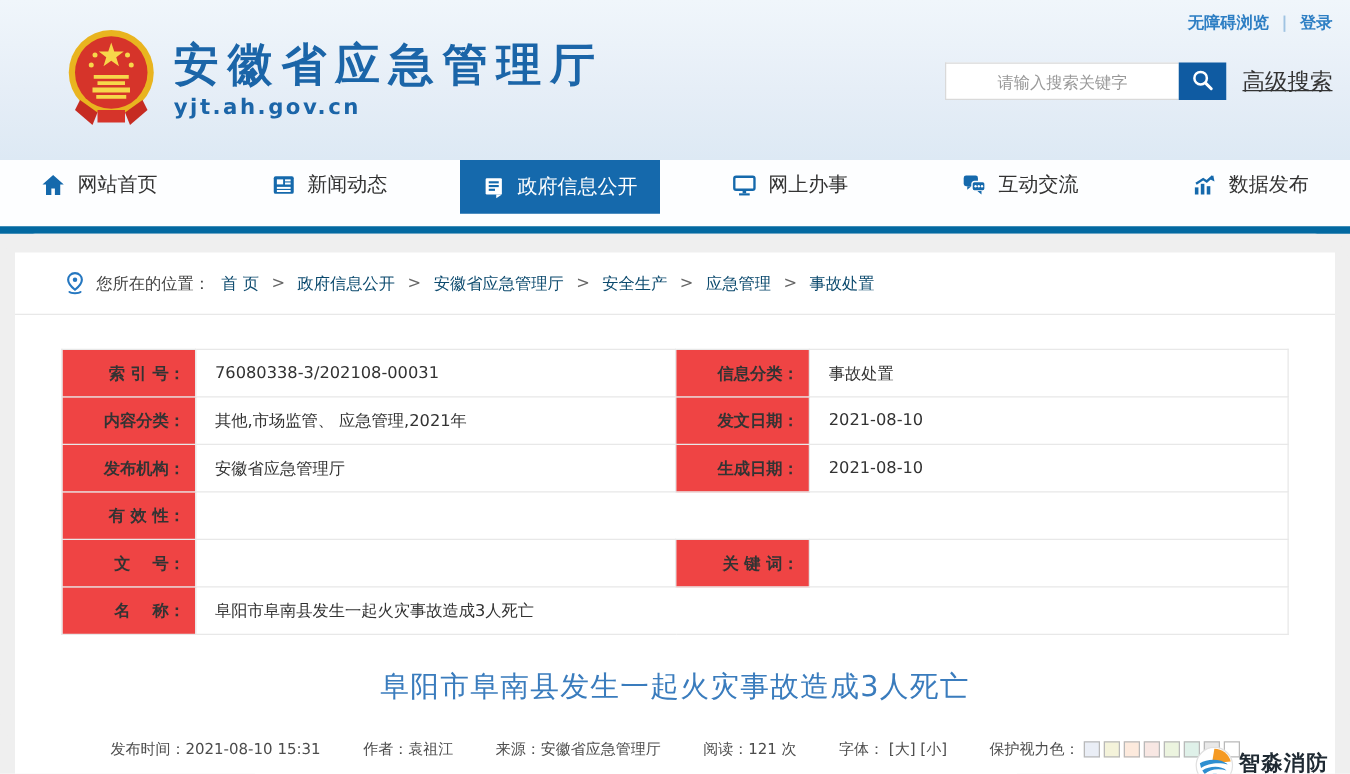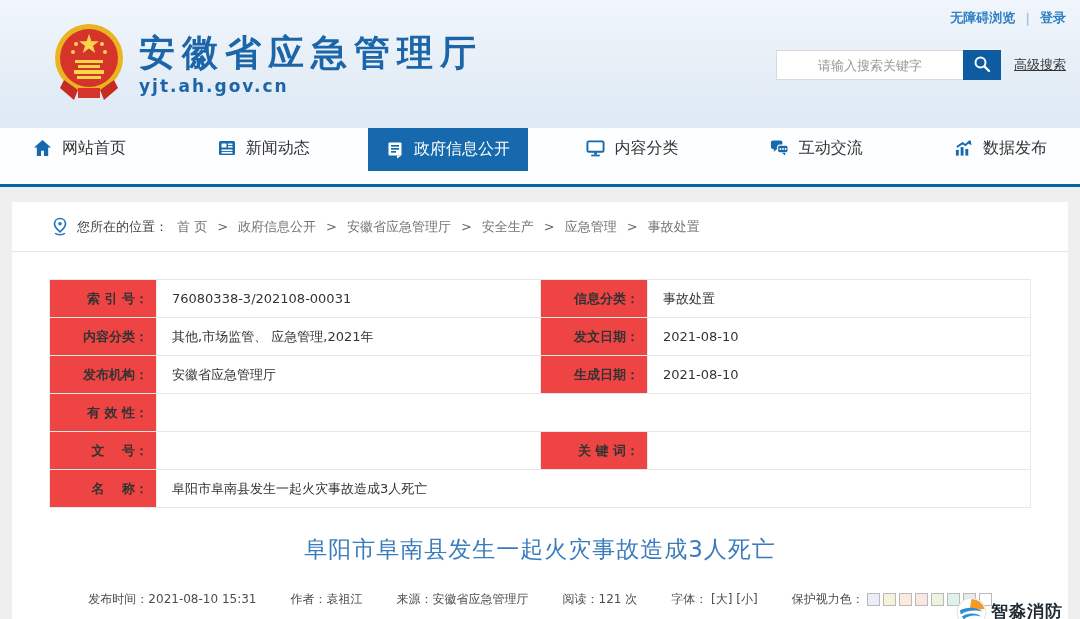--- a/index.html
+++ b/index.html
@@ -31,45 +31,45 @@
   .search-area { position: absolute; right: 14px; top: 50px; display: flex; align-items: center; }
   .search-input {
     width: 187px; height: 30px; border: 1px solid #d9d9d9; border-right: none;
     padding: 0 10px; font-size: 13px; color: #333; outline: none; background: #fff; text-align: center;
   }
   .search-input::placeholder { color: #999; }
   .search-btn {
     width: 38px; height: 30px; background: #0f5ba2; border: none; cursor: pointer;
     display: flex; align-items: center; justify-content: center;
   }
-  .advanced-link { margin-left: 13px; font-size: 13px; color: #333; text-decoration: underline; cursor: pointer; }
+  .advanced-link { margin-left: 13px; font-size: 18px; color: #333; text-decoration: underline; cursor: pointer; }
 
   
   .nav {
     height: 59px; display: flex; background: rgba(253,254,255,0.95);
-    border-bottom: 3px solid #0369a1;
+    border-bottom: 6px solid #0369a1;
     gap: 25px;
   }
   .nav-item {
     flex: 1; display: flex; align-items: center; justify-content: center; gap: 10px;
     font-size: 16px; color: #333; cursor: pointer; height: 40px;
   }
   .nav-item.active { background: #1569ac; color: #fff; height: 43px; }
   .nav-item .nicon { display: flex; align-items: center; }
 
   
   .content-bg { height: 412px; background: #efefef; padding-top: 15px; border-radius: 28px; }
   .card { height: 433px; margin: 0 12px; background: #fff; position: relative; }
 
   .breadcrumb {
     height: 50px; display: flex; align-items: center; gap: 9px;
     padding-left: 40px; border-bottom: 1px solid #e8e8e8;
     font-size: 13px; color: #444;
   }
-  .breadcrumb a { color: #737373; text-decoration: none; cursor: pointer; }
+  .breadcrumb a { color: #0c4a6e; text-decoration: none; cursor: pointer; }
   .crumb-sep { color: #666; margin: 0 1px; }
 
   table.info-table {
     width: 982px; margin: 27px auto 0; border-collapse: collapse;
     font-size: 13px; color: #333; table-layout: fixed;
   }
   .info-table td { border: 1px solid #e8e8e8; height: 38px; padding: 0 12px; }
   .info-table td.lbl {
     background: #ef4444; font-weight: bold; text-align: right; width: 107px;
     white-space: nowrap; padding-right: 8px; color: #333;
@@ -183,21 +183,21 @@
       <span>政府信息公开</span>
     </div>
     <div class="nav-item">
       <span class="nicon">
         <svg width="19" height="18" viewBox="0 0 20 18">
           <rect x="1.5" y="2" width="17" height="11" rx="1.5" fill="none" stroke="#1569ac" stroke-width="2"></rect>
           <rect x="8.5" y="13.5" width="3" height="2.5" fill="#1569ac"></rect>
           <rect x="5.5" y="16" width="9" height="1.8" fill="#1569ac"></rect>
         </svg>
       </span>
-      <span>内容分类</span>
+      <span>网上办事</span>
     </div>
     <div class="nav-item">
       <span class="nicon">
         <svg width="19" height="18" viewBox="0 0 20 18">
           <rect x="1" y="1" width="12" height="9" rx="2" fill="#1569ac"></rect>
           <path d="M4 10 L4 13 L7.5 10 Z" fill="#1569ac"></path>
           <rect x="8" y="6" width="11" height="8" rx="2" fill="#1569ac" stroke="#fdfeff" stroke-width="1.2"></rect>
           <circle cx="11" cy="10" r="1" fill="#fff"></circle>
           <circle cx="13.7" cy="10" r="1" fill="#fff"></circle>
           <circle cx="16.4" cy="10" r="1" fill="#fff"></circle>

